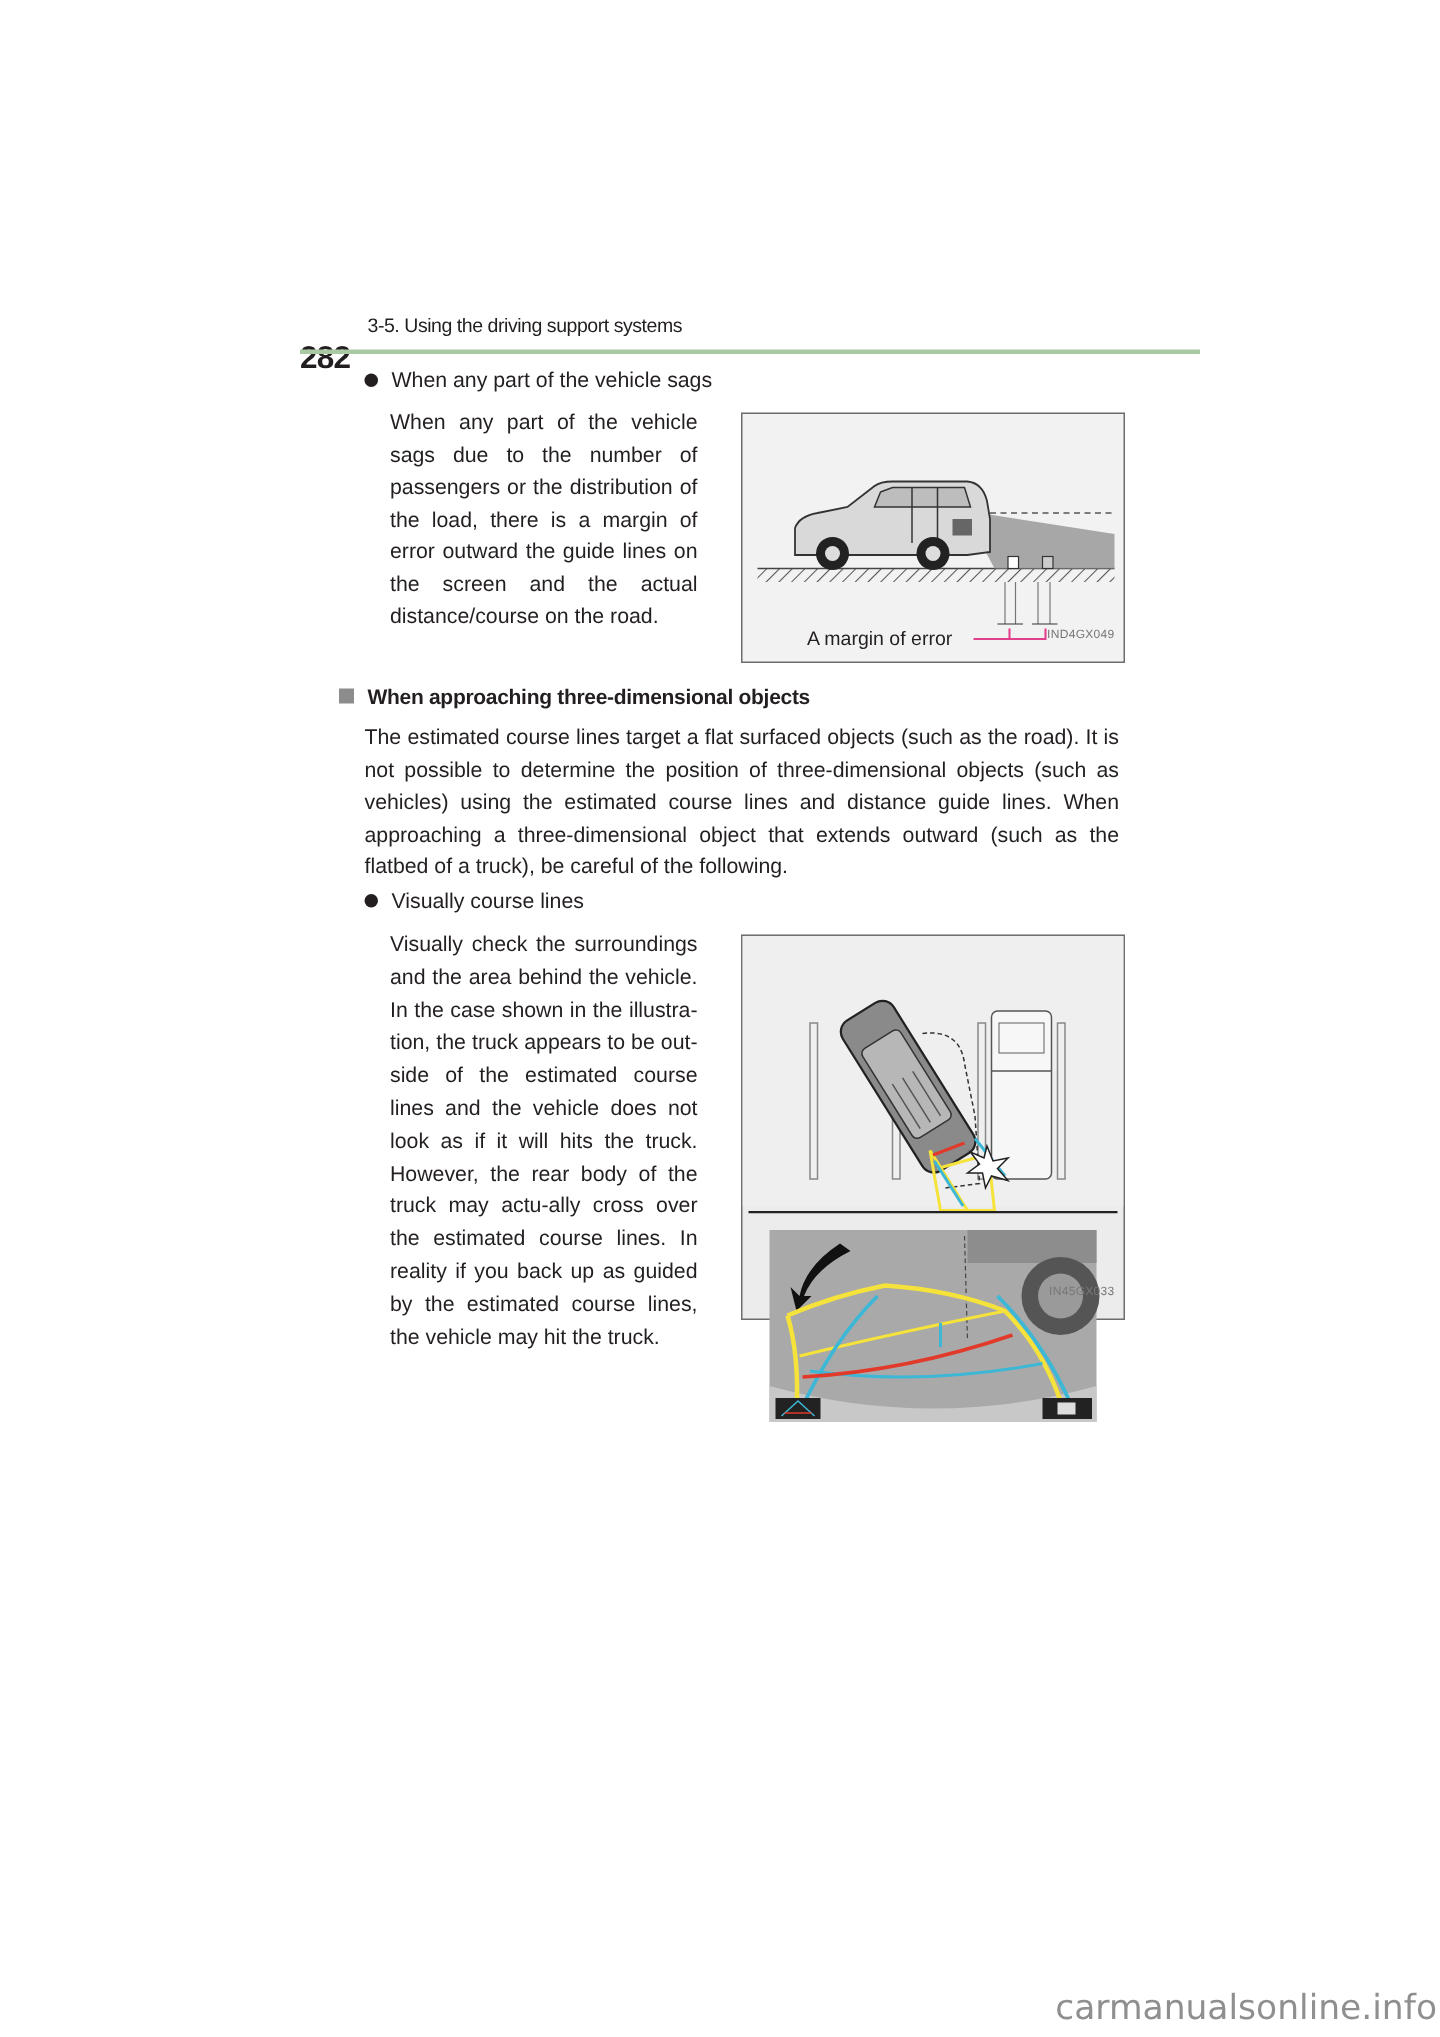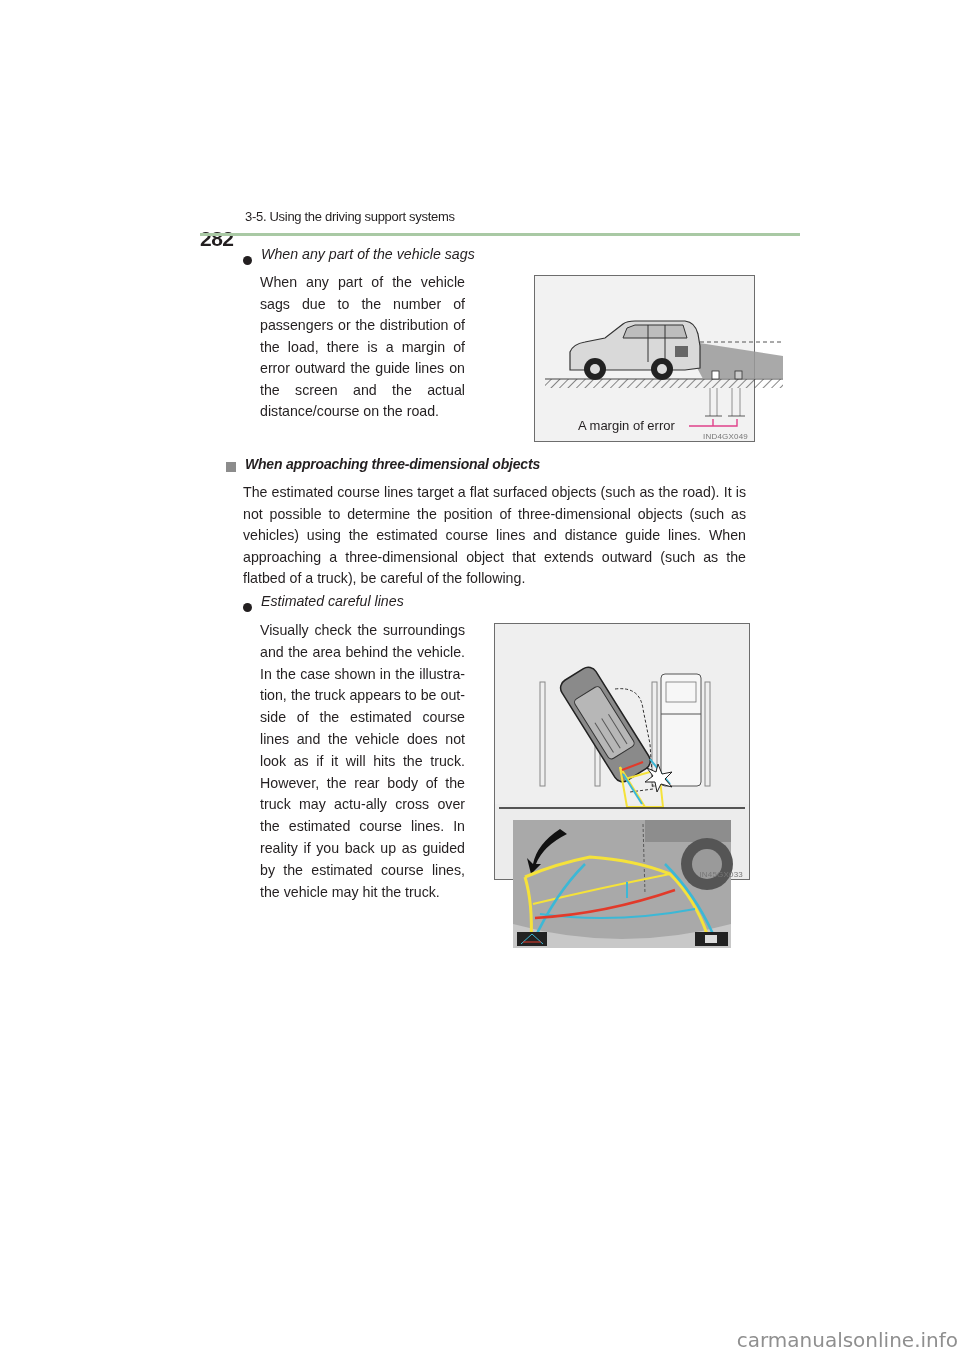--- a/index.html
+++ b/index.html
@@ -6,50 +6,50 @@
     body {
       width: 960px; height: 1358px; background: #ffffff; position: relative;
       font-family: "Liberation Sans", sans-serif; color: #231f20; overflow: hidden;
     }
     .header { position: absolute; left: 200px; top: 203px; width: 600px; height: 32px; }
     .page-num { position: absolute; left: 0; top: 0; font-size: 21px; font-weight: bold; letter-spacing: -0.5px; margin-top: 24px; }
     .section-title { position: absolute; left: 45px; top: 6px; font-size: 13px; letter-spacing: -0.3px; }
     .header-rule { position: absolute; left: 200px; top: 233px; width: 600px; height: 3px; background: #a9c9a4; }
 
     .body-text { font-size: 14.2px; line-height: 21.5px; }
-    .bullet-row { position: absolute; display: flex; align-items: flex-end; font-style: italic; }
+    .bullet-row { position: absolute; display: flex; align-items: center; }
     .bullet-dot { width: 9px; height: 9px; border-radius: 50%; background: #231f20; margin-right: 9px; display: inline-block; transform: translateY(-1px); }
     .square-mark { width: 10px; height: 10px; background: #8c8c8c; display: inline-block; margin-right: 9px; transform: translateY(0px); }
     .subhead { font-weight: bold; font-size: 14px; letter-spacing: -0.2px; }
 
     .para { position: absolute; text-align: justify; }
     .para-narrow { position: absolute; left: 260px; width: 205px; text-align: justify; text-align-last: left; }
 
     .figure { position: absolute; border: 1px solid #6d6d6d; background: #f2f2f2; box-sizing: border-box; }
-    .fig-code { position: absolute; right: 6px; bottom: 0; font-size: 8px; color: #777; letter-spacing: 0.2px; text-align: center; }
+    .fig-code { position: absolute; right: 6px; bottom: 14px; font-size: 8px; color: #777; letter-spacing: 0.2px; text-align: center; }
     .fig-label { position: absolute; font-size: 13px; color: #231f20; }
 
-    .watermark { position: absolute; right: 2px; bottom: 6px; font-family: "DejaVu Sans", sans-serif; font-size: 20px; color: #8f8f8f; letter-spacing: 0px; }
+    .watermark { position: absolute; right: 2px; bottom: 6px; font-family: "DejaVu Sans", sans-serif; font-size: 23px; color: #8f8f8f; letter-spacing: 0px; }
   </style>
 </head>
 <body>
 
 <div class="header">
   <span class="page-num">282</span>
   <span class="section-title">3-5. Using the driving support systems</span>
 </div>
 <div class="header-rule"></div>
 
 <div class="bullet-row body-text" style="left:243px; top:244px;">
   <span class="bullet-dot"></span>
   <span>When any part of the vehicle sags</span>
 </div>
 <div class="para-narrow body-text" style="top:272px;">When any part of the vehicle sags due to the number of passengers or the distribution of the load, there is a margin of error outward the guide lines on the screen and the actual distance/course on the road.</div>
 
-<div class="figure" style="left:494px; top:275px; width:221px; height:167px;margin-left:40px;">
+<div class="figure" style="left:494px; top:275px; width:256px; height:167px;">
   <svg width="254" height="165" viewBox="0 0 254 165">
     <defs>
       <pattern id="hatch" width="6" height="6" patternUnits="userSpaceOnUse" patternTransform="rotate(45)">
         <line x1="0" y1="0" x2="0" y2="6" stroke="#555" stroke-width="1.4"></line>
       </pattern>
     </defs>
 
     <rect x="10" y="103" width="238" height="9" fill="url(#hatch)"></rect>
     <line x1="10" y1="103" x2="248" y2="103" stroke="#444" stroke-width="1"></line>
 
@@ -83,21 +83,21 @@
 </div>
 
 <div class="bullet-row" style="left:226px; top:456px;">
   <span class="square-mark"></span>
   <span class="subhead">When approaching three-dimensional objects</span>
 </div>
 <div class="para body-text" style="left:243px; top:482px; width:503px;">The estimated course lines target a flat surfaced objects (such as the road). It is not possible to determine the position of three-dimensional objects (such as vehicles) using the estimated course lines and distance guide lines. When approaching a three-dimensional object that extends outward (such as the flatbed of a truck), be careful of the following.</div>
 
 <div class="bullet-row body-text" style="left:243px; top:591px;">
   <span class="bullet-dot"></span>
-  <span>Estimated careful lines</span>
+  <span>Visually course lines</span>
 </div>
 <div class="para-narrow body-text" style="top:620px; line-height:21.8px;">Visually check the surroundings and the area behind the vehicle. In the case shown in the illustra-tion, the truck appears to be out-side of the estimated course lines and the vehicle does not look as if it will hits the truck. However, the rear body of the truck may actu-ally cross over the estimated course lines. In reality if you back up as guided by the estimated course lines, the vehicle may hit the truck.</div>
 
 <div class="figure" style="left:494px; top:623px; width:256px; height:257px; background:#ececec;">
   <svg width="254" height="345" viewBox="0 0 254 345">
 
     <rect x="0" y="0" width="254" height="180" fill="#efefef"></rect>
     <rect x="45" y="58" width="5" height="104" fill="none" stroke="#888" stroke-width="1"></rect>
     <rect x="100" y="58" width="5" height="104" fill="none" stroke="#888" stroke-width="1"></rect>
     <rect x="157" y="58" width="5" height="104" fill="none" stroke="#888" stroke-width="1"></rect>

